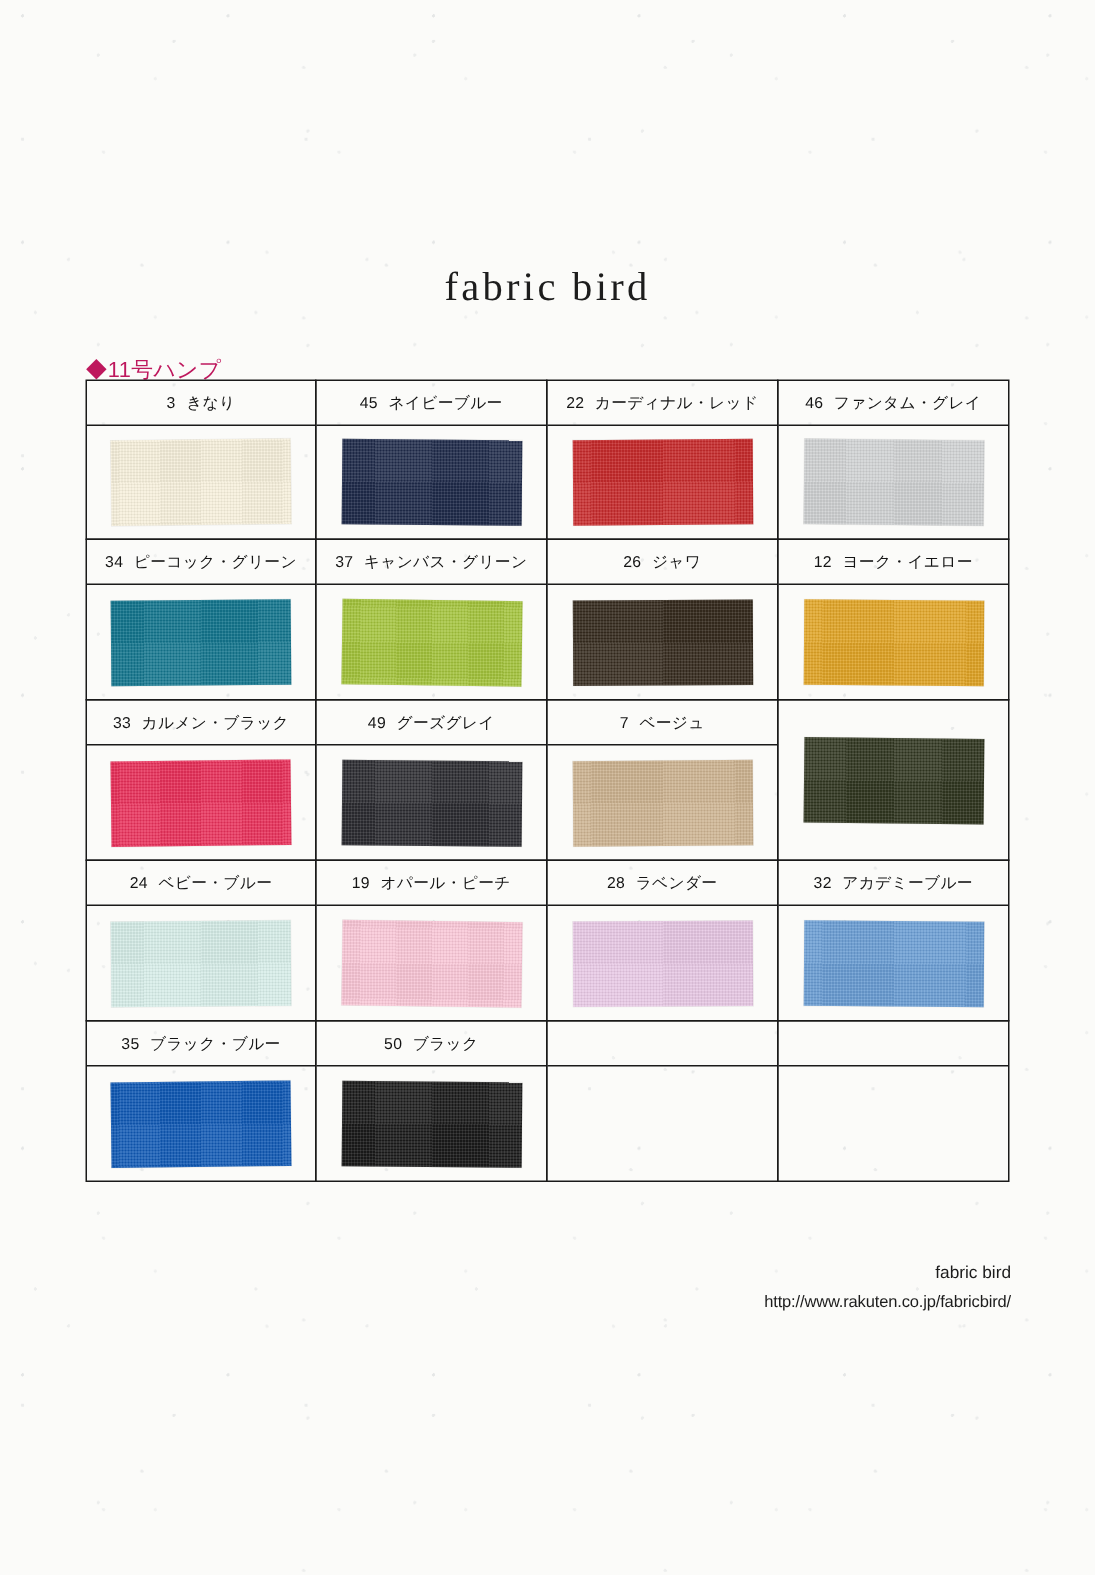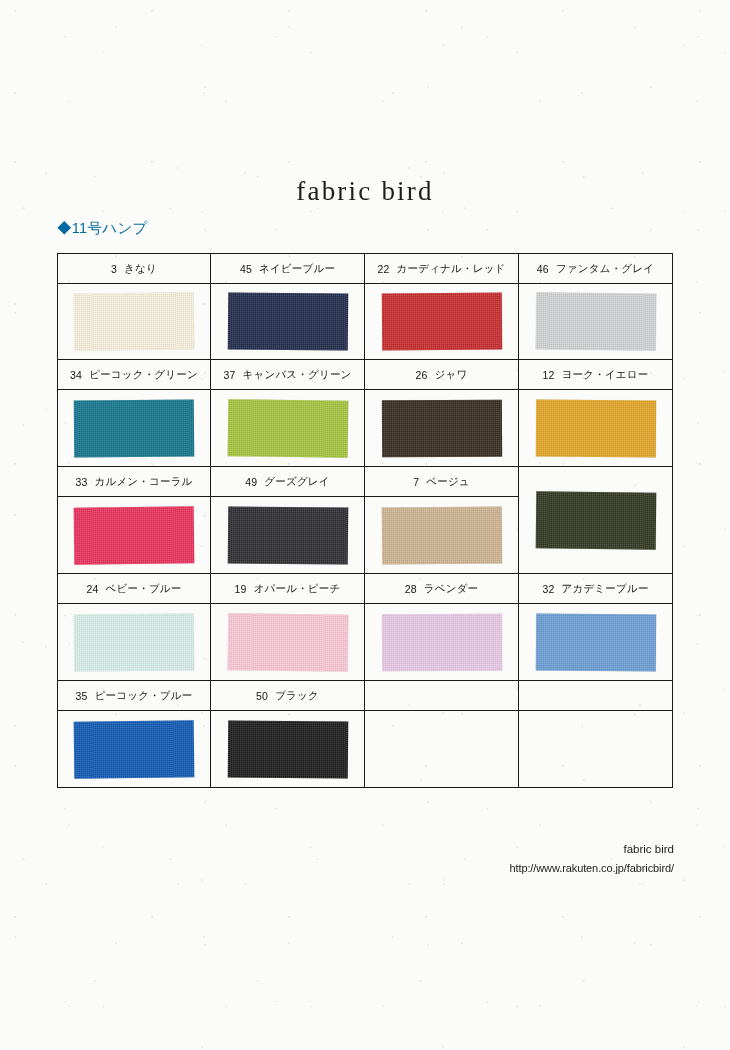--- a/index.html
+++ b/index.html
@@ -35,23 +35,23 @@
   .logo{
     position:absolute;top:176px;left:0;width:730px;
     text-align:center;
     font-family:"Liberation Serif", serif;
     font-size:27px;
     letter-spacing:2.2px;
     color:#1d1d1d;
     font-weight:400;
   }
   .section-head{
-    position:absolute;top:219px;left:57px;
+    position:absolute;top:237px;left:57px;
     font-size:14.5px;
-    color:#0369a1;
+    color:#be185d;
     letter-spacing:.3px;
     white-space:nowrap;
   }
   .grid{
     position:absolute;
     top:253px;left:57px;
     width:616px;
     display:grid;
     grid-template-columns:repeat(4,154px);
     grid-auto-rows:107px;
@@ -182,21 +182,21 @@
         <span class="num">12</span>
         <span>ヨーク・イエロー</span>
       </div>
       <div class="cell-body">
         <div class="swatch" style="background: rgb(224, 164, 38); transform: rotate(0.4deg);"></div>
       </div>
     </div>
     <div class="cell">
       <div class="cell-label">
         <span class="num">33</span>
-        <span>カルメン・コーラル</span>
+        <span>カルメン・ブラック</span>
       </div>
       <div class="cell-body">
         <div class="swatch" style="background: rgb(232, 48, 90); transform: rotate(-0.7deg);"></div>
       </div>
     </div>
     <div class="cell">
       <div class="cell-label">
         <span class="num">49</span>
         <span>グーズグレイ</span>
       </div>
@@ -250,21 +250,21 @@
         <span class="num">32</span>
         <span>アカデミーブルー</span>
       </div>
       <div class="cell-body">
         <div class="swatch" style="background: rgb(106, 157, 211); transform: rotate(0.4deg);"></div>
       </div>
     </div>
     <div class="cell">
       <div class="cell-label">
         <span class="num">35</span>
-        <span>ピーコック・ブルー</span>
+        <span>ブラック・ブルー</span>
       </div>
       <div class="cell-body">
         <div class="swatch" style="background: rgb(16, 89, 180); transform: rotate(-0.7deg);"></div>
       </div>
     </div>
     <div class="cell">
       <div class="cell-label">
         <span class="num">50</span>
         <span>ブラック</span>
       </div>

